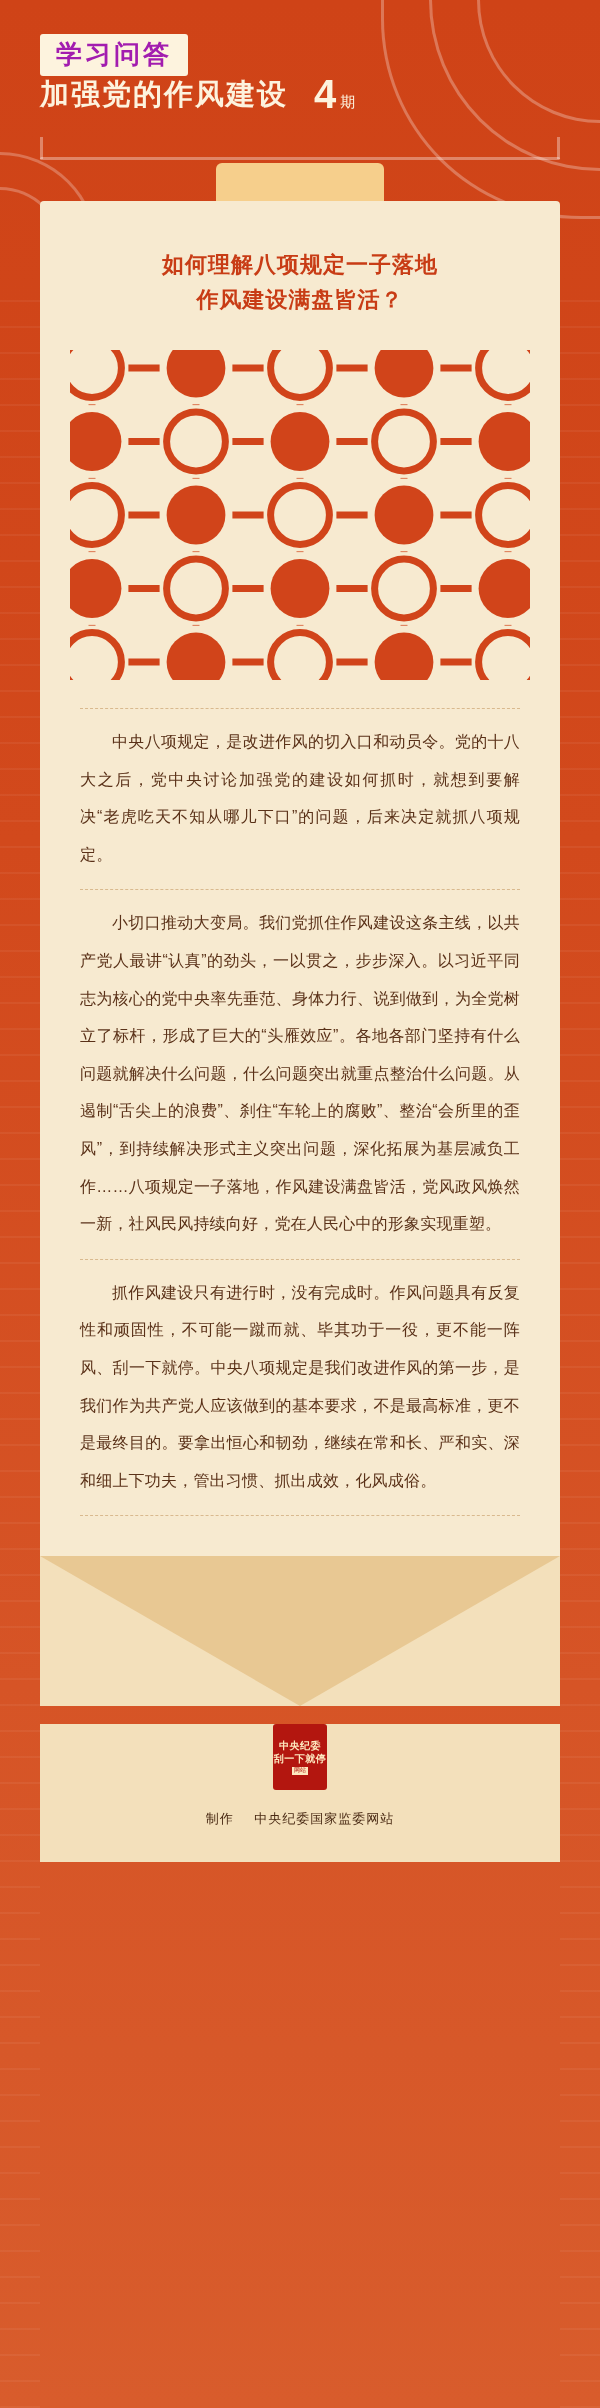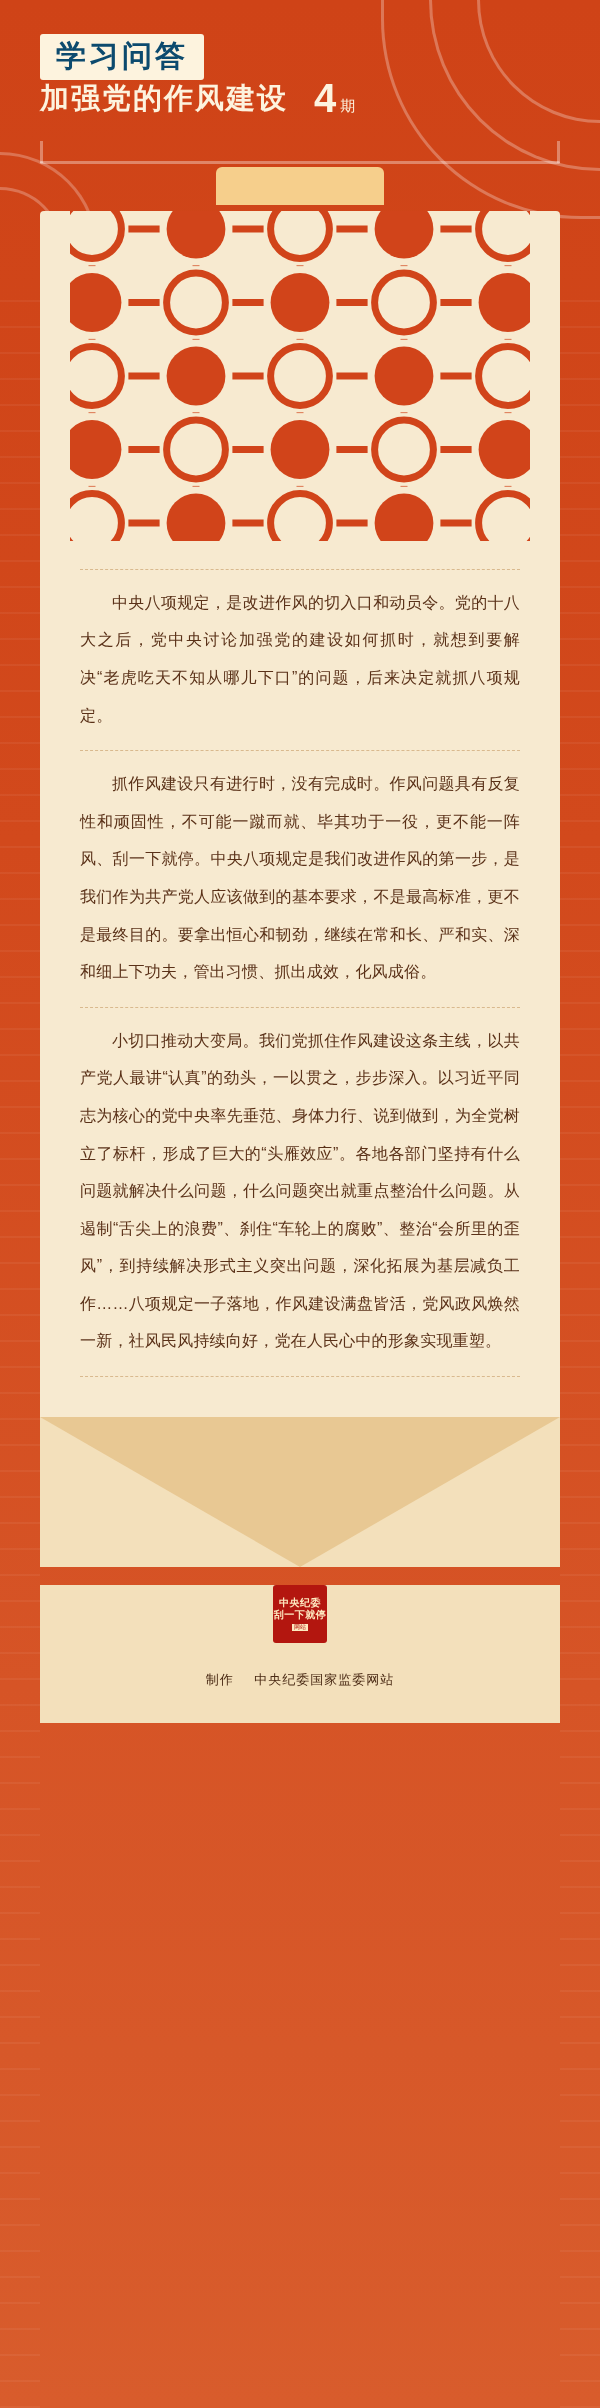--- a/index.html
+++ b/index.html
@@ -60,22 +60,22 @@
 
   
   .header {
     position: relative;
     padding: 34px 0 0 40px;
     z-index: 4;
   }
   .title-badge {
     display: inline-block;
     background: #fdf3de;
-    color: #0c4a6e;
-    font-size: 30px;
+    color: #a21caf;
+    font-size: 26px;
     font-weight: bold;
     letter-spacing: 3px;
     padding: 7px 16px 9px 16px;
     border-radius: 3px;
     line-height: 1;
   }
   .subtitle-row {
     display: flex;
     align-items: center;
   }
@@ -220,21 +220,21 @@
   }
   .env-body {
     position: relative;
     width: 520px;
     background: #f3e0bb;
     padding-bottom: 34px;
     text-align: center;
   }
   .seal {
     width: 54px;
-    height: 58px;
+    height: 66px;
     margin: 18px auto 0 auto;
     background: #b3160f;
     border-radius: 3px;
     color: #fde9c0;
     font-size: 10px;
     line-height: 1.25;
     font-weight: bold;
     display: flex;
     flex-direction: column;
     align-items: center;
@@ -245,21 +245,21 @@
   .seal .seal-sub {
     font-size: 6px;
     font-weight: normal;
     background: #fde9c0;
     color: #b3160f;
     padding: 0 2px;
     margin-top: 2px;
     letter-spacing: 0;
   }
   .credit {
-    margin-top: 28px;
+    margin-top: 20px;
     font-size: 13px;
     color: #4a2a14;
     letter-spacing: 1px;
   }
   .credit .label { margin-right: 16px; }
 
   
   .rail {
     position: absolute;
     top: 300px;
@@ -308,20 +308,24 @@
     </div>
   </div>
 
   <div class="eaves">
     <div class="line"></div>
     <div class="center-block"></div>
   </div>
 
   <div class="card">
 
+    <div class="card-question">
+      <p>如何理解八项规定一子落地</p>
+      <p>作风建设满盘皆活？</p>
+    </div>
 
     <div class="goboard">
       <svg width="460" height="330" viewBox="0 0 460 330" xmlns="http://www.w3.org/2000/svg">
         <g id="grid" stroke="#d1441a" stroke-width="7" stroke-linecap="butt">
             <line x1="58.400000000000006" y1="18" x2="89.6" y2="18" stroke="#d1441a"></line>
             <line x1="162.4" y1="18" x2="193.6" y2="18" stroke="#d1441a"></line>
             <line x1="266.4" y1="18" x2="297.6" y2="18" stroke="#d1441a"></line>
             <line x1="370.4" y1="18" x2="401.6" y2="18" stroke="#d1441a"></line>
             <line x1="0" y1="18" x2="-14.400000000000006" y2="18" stroke="#d1441a"></line>
             <line x1="474.4" y1="18" x2="460" y2="18" stroke="#d1441a"></line>
@@ -405,22 +409,22 @@
             <circle cx="126" cy="312" r="29.400000000000002" fill="#d1441a" stroke="none"></circle>
             <circle cx="230" cy="312" r="29.400000000000002" fill="#f7ead0" stroke="#d1441a" stroke-width="7"></circle>
             <circle cx="334" cy="312" r="29.400000000000002" fill="#d1441a" stroke="none"></circle>
             <circle cx="438" cy="312" r="29.400000000000002" fill="#f7ead0" stroke="#d1441a" stroke-width="7"></circle>
           </g>
       </svg>
     </div>
 
     <div class="body-text">
       <div class="para">中央八项规定，是改进作风的切入口和动员令。党的十八大之后，党中央讨论加强党的建设如何抓时，就想到要解决“老虎吃天不知从哪儿下口”的问题，后来决定就抓八项规定。</div>
+      <div class="para">小切口推动大变局。我们党抓住作风建设这条主线，以共产党人最讲“认真”的劲头，一以贯之，步步深入。以习近平同志为核心的党中央率先垂范、身体力行、说到做到，为全党树立了标杆，形成了巨大的“头雁效应”。各地各部门坚持有什么问题就解决什么问题，什么问题突出就重点整治什么问题。从遏制“舌尖上的浪费”、刹住“车轮上的腐败”、整治“会所里的歪风”，到持续解决形式主义突出问题，深化拓展为基层减负工作……八项规定一子落地，作风建设满盘皆活，党风政风焕然一新，社风民风持续向好，党在人民心中的形象实现重塑。</div>
       <div class="para">抓作风建设只有进行时，没有完成时。作风问题具有反复性和顽固性，不可能一蹴而就、毕其功于一役，更不能一阵风、刮一下就停。中央八项规定是我们改进作风的第一步，是我们作为共产党人应该做到的基本要求，不是最高标准，更不是最终目的。要拿出恒心和韧劲，继续在常和长、严和实、深和细上下功夫，管出习惯、抓出成效，化风成俗。</div>
-      <div class="para">小切口推动大变局。我们党抓住作风建设这条主线，以共产党人最讲“认真”的劲头，一以贯之，步步深入。以习近平同志为核心的党中央率先垂范、身体力行、说到做到，为全党树立了标杆，形成了巨大的“头雁效应”。各地各部门坚持有什么问题就解决什么问题，什么问题突出就重点整治什么问题。从遏制“舌尖上的浪费”、刹住“车轮上的腐败”、整治“会所里的歪风”，到持续解决形式主义突出问题，深化拓展为基层减负工作……八项规定一子落地，作风建设满盘皆活，党风政风焕然一新，社风民风持续向好，党在人民心中的形象实现重塑。</div>
     </div>
   </div>
 
   <div class="envelope">
     <div class="flap"></div>
     <div class="env-body">
       <div class="seal">
         <span>中央纪委</span>
         <span>刮一下就停</span>
         <span class="seal-sub">网站</span>

